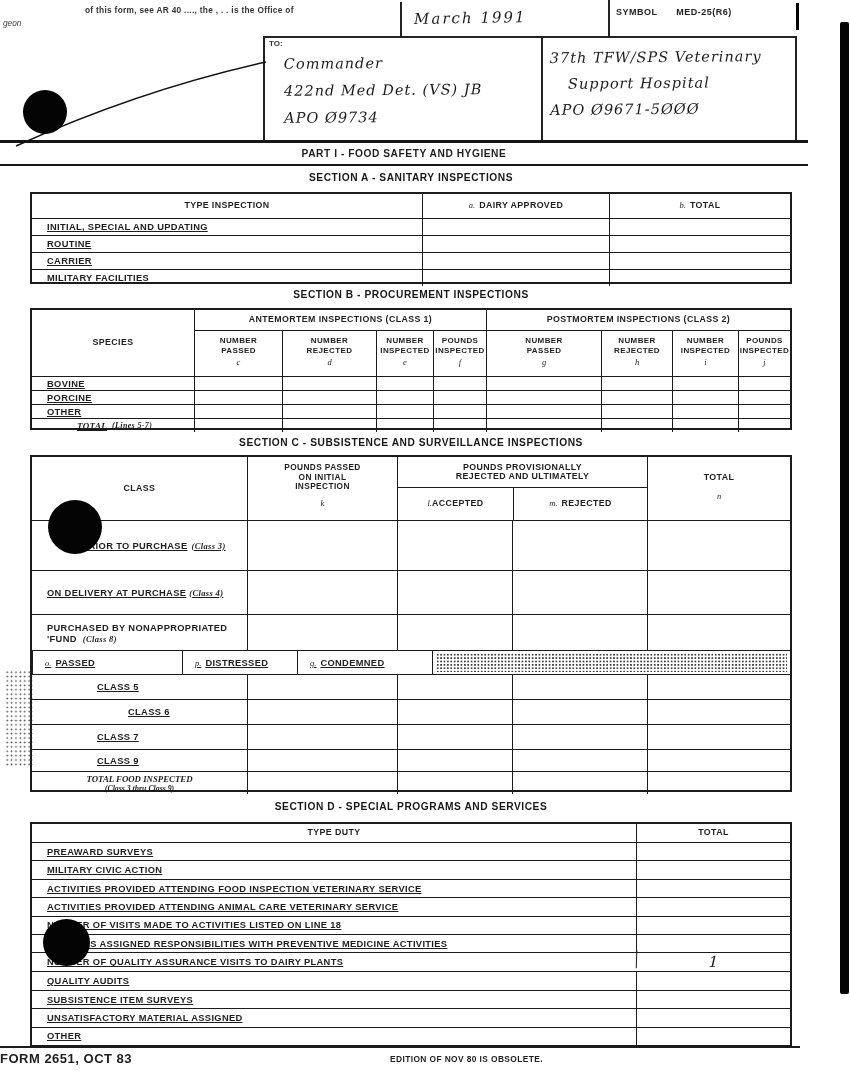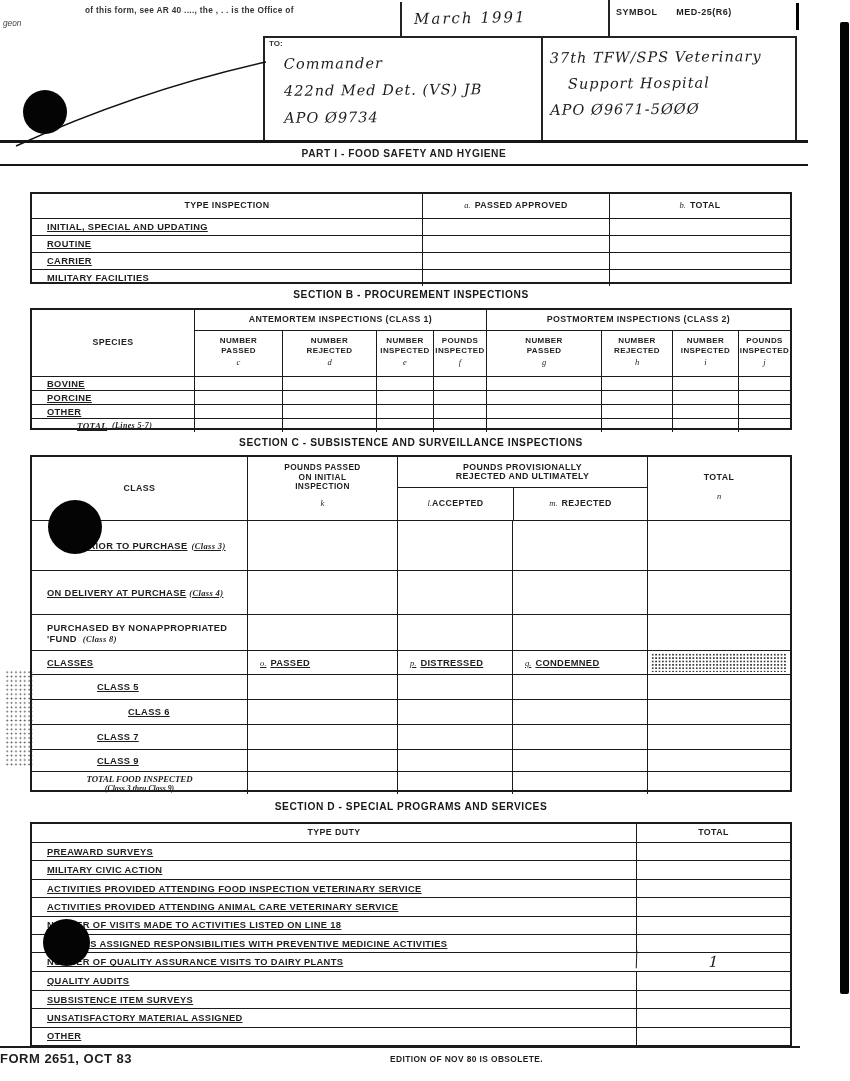--- a/index.html
+++ b/index.html
@@ -71,27 +71,28 @@
 
   <svg class="abs" style="left:0;top:36px;z-index:5;" width="850" height="120">
     <path d="M 16 110 Q 140 54 266 26" stroke="#111" stroke-width="1.6" fill="none"></path>
   </svg>
   <div class="dot" style="left:23px;top:90px;width:44px;height:44px;"></div>
   <div class="dot" style="left:48px;top:500px;width:54px;height:54px;"></div>
   <div class="dot" style="left:43px;top:919px;width:47px;height:47px;"></div>
 
   <div class="abs" style="left:0;top:140px;width:808px;height:26px;border-top:3px solid #161616;border-bottom:2.5px solid #161616;box-sizing:border-box;display:flex;align-items:center;justify-content:center;font-weight:700;font-size:10.2px;letter-spacing:.55px;">PART I - FOOD SAFETY AND HYGIENE</div>
 
+  <div class="sect" style="top:172px;">SECTION A - SANITARY INSPECTIONS</div>
 
   <div class="t" style="left:30px;top:192px;width:762px;height:92px;">
     <div class="r first" style="height:24px;">
       <div class="c first hdr" style="width:390px;">TYPE INSPECTION</div>
       <div class="c hdr" style="width:187px;">
         <span class="let">a.</span>
-        <span style="margin-left:4px">PASSED APPROVED</span>
+        <span style="margin-left:4px">DAIRY APPROVED</span>
       </div>
       <div class="c hdr" style="flex:1;">
         <span class="let">b.</span>
         <span style="margin-left:4px">TOTAL</span>
       </div>
     </div>
     <div class="r" style="height:17px;">
       <div class="c first lab" style="width:390px;padding-left:15px;">INITIAL, SPECIAL AND UPDATING</div>
       <div class="c" style="width:187px;"></div>
       <div class="c" style="flex:1;"></div>
@@ -273,21 +274,20 @@
         <span class="pre">PURCHASED BY NONAPPROPRIATED
 'FUND</span>
         <span class="it" style="font-size:8.5px;margin-left:3px;">(Class 8)</span>
       </div>
       <div class="c" style="width:150px;"></div>
       <div class="c" style="width:115px;"></div>
       <div class="c" style="width:135px;"></div>
       <div class="c" style="flex:1;"></div>
     </div>
     <div class="r" style="height:24px;">
-      <div class="c first lab" style="width:215px;padding-left:15px;">CLASSES</div>
       <div class="c lab" style="width:150px;padding-left:12px;">
         <span class="let">o.</span>
         <span style="margin-left:4px">PASSED</span>
       </div>
       <div class="c lab" style="width:115px;padding-left:12px;">
         <span class="let">p.</span>
         <span style="margin-left:4px">DISTRESSED</span>
       </div>
       <div class="c lab" style="width:135px;padding-left:12px;">
         <span class="let">q.</span>

